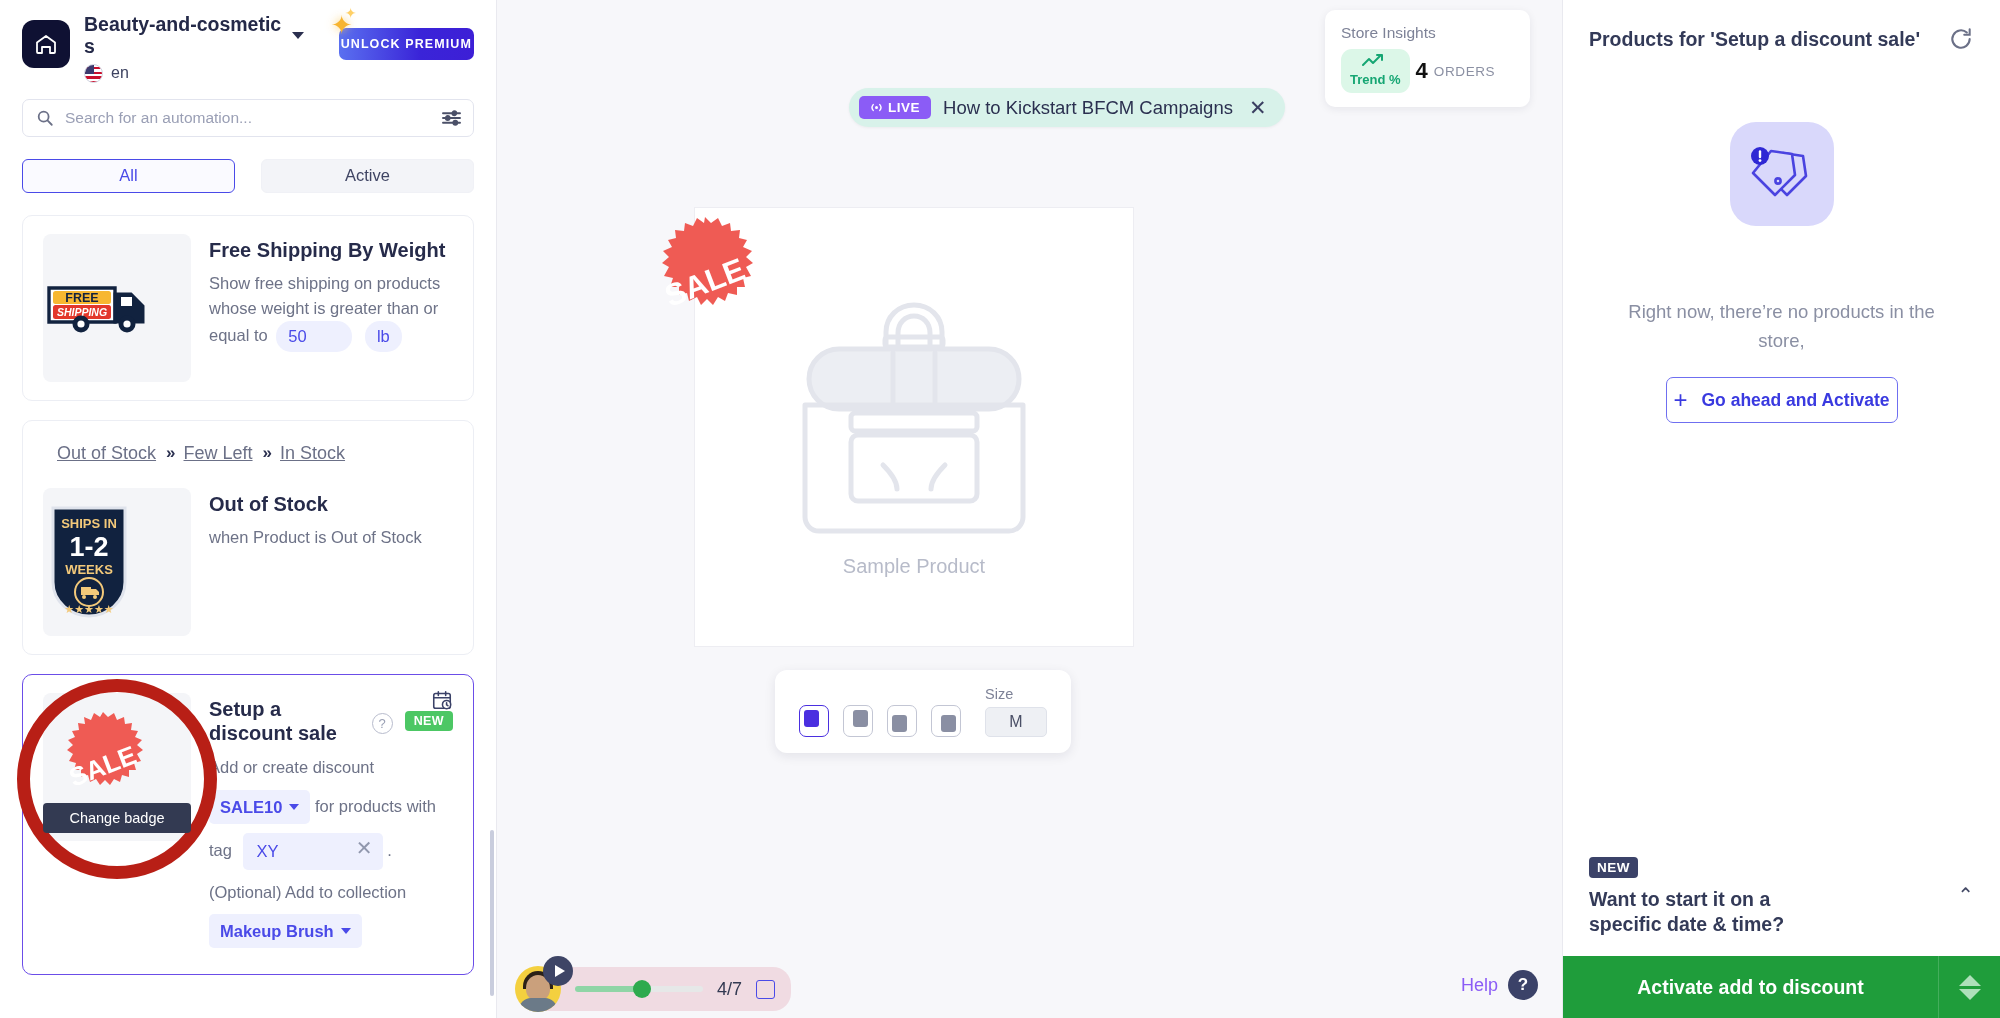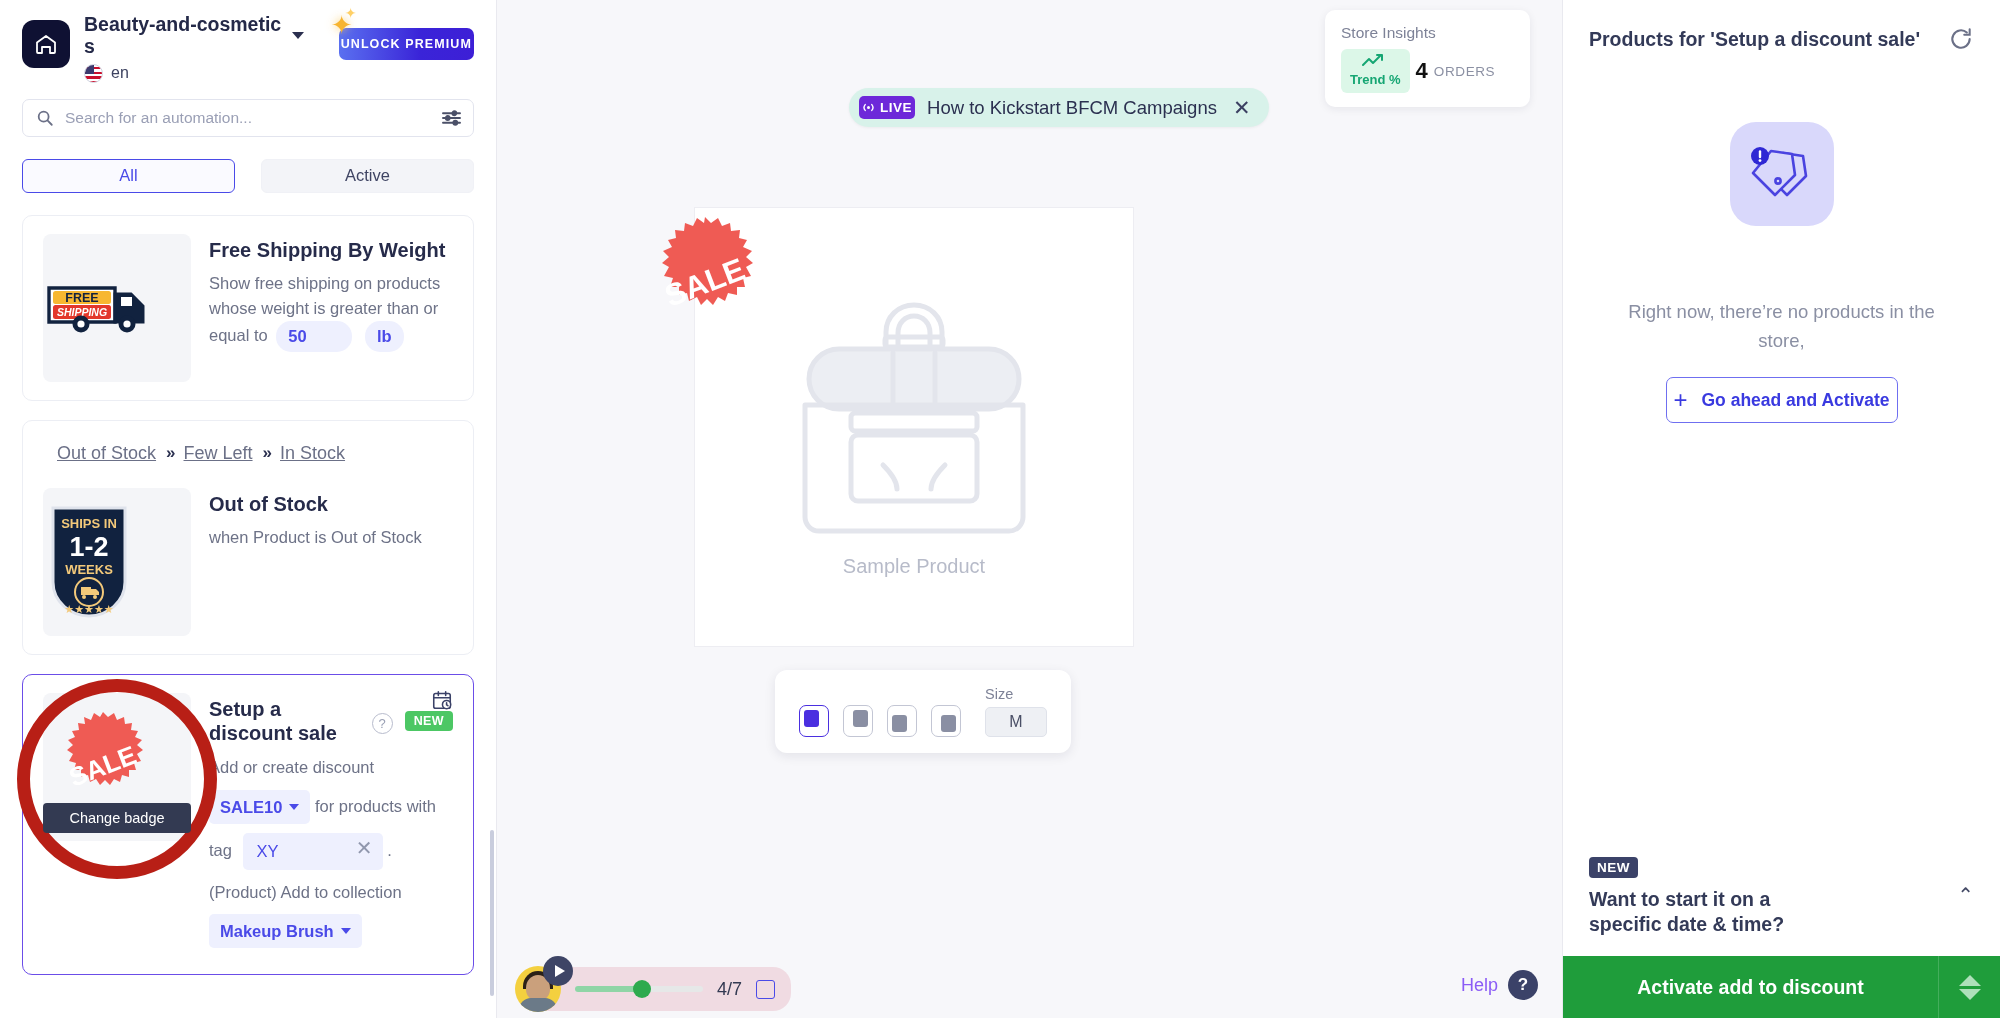--- a/index.html
+++ b/index.html
@@ -82,21 +82,21 @@
   .card-inner { display: flex; gap: 18px; }
   .thumb {
     width: 148px; height: 148px; flex: 0 0 148px; border-radius: 8px; background: #f4f5f8;
     display: flex; align-items: center; justify-content: flex-start; position: relative; overflow: hidden;
   }
   .card-body { flex: 1 1 auto; min-width: 0; padding-top: 4px; }
   .card-title { font-size: 20px; font-weight: 700; color: #262b4a; line-height: 1.22; }
   .card-desc { font-size: 16.5px; color: #6d7287; line-height: 1.52; margin-top: 9px; }
   .inline-field {
     display: inline-block; background: #eef0fe; color: #4a4ae8; border-radius: 15px;
-    padding: 3px 12px; font-size: 16.5px; margin: 0 4px; vertical-align: middle; font-weight: bold;
+    padding: 3px 12px; font-size: 16.5px; margin: 0 4px; vertical-align: middle;
   }
   .inline-field.wide { min-width: 76px; }
 
   .breadcrumb-bar {
     background: #fff; border-radius: 6px; padding: 8px 14px; display: inline-flex;
     align-items: center; gap: 10px; margin-bottom: 16px;
   }
   .bc-link { font-size: 18px; color: #6b7087; text-decoration: underline; cursor: pointer; }
   .bc-sep { font-size: 17px; color: #2b3050; font-weight: 700; letter-spacing: -2px; }
 
@@ -141,34 +141,34 @@
   }
 
   
   .canvas { flex: 1 1 auto; position: relative; background: #f7f7fa; height: 1018px; overflow: hidden; }
   .live-banner {
     position: absolute; left: 352px; top: 88px; background: #d8f2ea; border-radius: 22px;
     padding: 8px 18px 8px 10px; display: flex; align-items: center; gap: 12px; z-index: 20;
     box-shadow: 0 1px 3px rgba(0,0,0,.05);
   }
   .live-pill {
-    background: #6d28d9; color: #fff; font-size: 13.5px; font-weight: 700; letter-spacing: .5px;
-    padding: 4px 3px; border-radius: 5px; display: inline-flex; align-items: center; gap: 5px;
+    background: #8b5cf6; color: #fff; font-size: 13.5px; font-weight: 700; letter-spacing: .5px;
+    padding: 4px 11px; border-radius: 5px; display: inline-flex; align-items: center; gap: 5px;
   }
   .live-text { font-size: 18.5px; color: #2b3050; }
   .live-x { font-size: 21px; color: #3b4062; cursor: pointer; line-height: 1; margin-left: 4px; }
 
   .insights-card {
     position: absolute; right: 32px; top: 10px; width: 205px; background: #fff;
     border-radius: 10px; box-shadow: 0 2px 8px rgba(20,20,50,.08); padding: 14px 16px; z-index: 20;
   }
   .ins-title { font-size: 15.5px; color: #7d8297; }
   .ins-row { display: flex; align-items: center; gap: 6px; margin-top: 7px; }
   .trend-pill {
-    background: #dcf7e8; border-radius: 6px; padding: 4px 9px 6px; text-align: center;
+    background: #dcf7e8; border-radius: 11px; padding: 4px 9px 6px; text-align: center;
   }
   .trend-pct { font-size: 13px; color: #16a673; font-weight: 700; display: block; margin-top: 1px; }
   .ins-num { font-size: 22px; font-weight: 700; color: #111; }
   .ins-lbl { font-size: 13.5px; color: #8b90a3; letter-spacing: .6px; }
 
   .preview-card {
     position: absolute; left: 197px; top: 207px; width: 440px; height: 440px;
     background: #fff; border: 1px solid #ededf2;
     display: flex; align-items: center; justify-content: center; flex-direction: column;
   }
@@ -423,21 +423,21 @@
               <span>for products with</span>
             </div>
             <div class="form-line">
               <span>tag</span>
               <span class="tag-input">
                 <span class="tag-val">XY</span>
                 <span class="tag-x">✕</span>
               </span>
               <span>.</span>
             </div>
-            <div class="form-line">(Product) Add to collection</div>
+            <div class="form-line">(Optional) Add to collection</div>
             <div class="form-line">
               <span class="chip-select">
                 <span>Makeup Brush</span>
                 <span class="chip-caret"></span>
               </span>
             </div>
           </div>
         </div>
       </div>
     </div>

